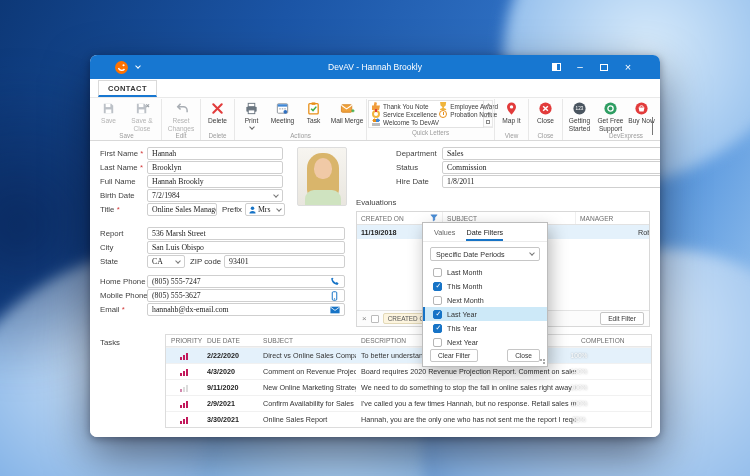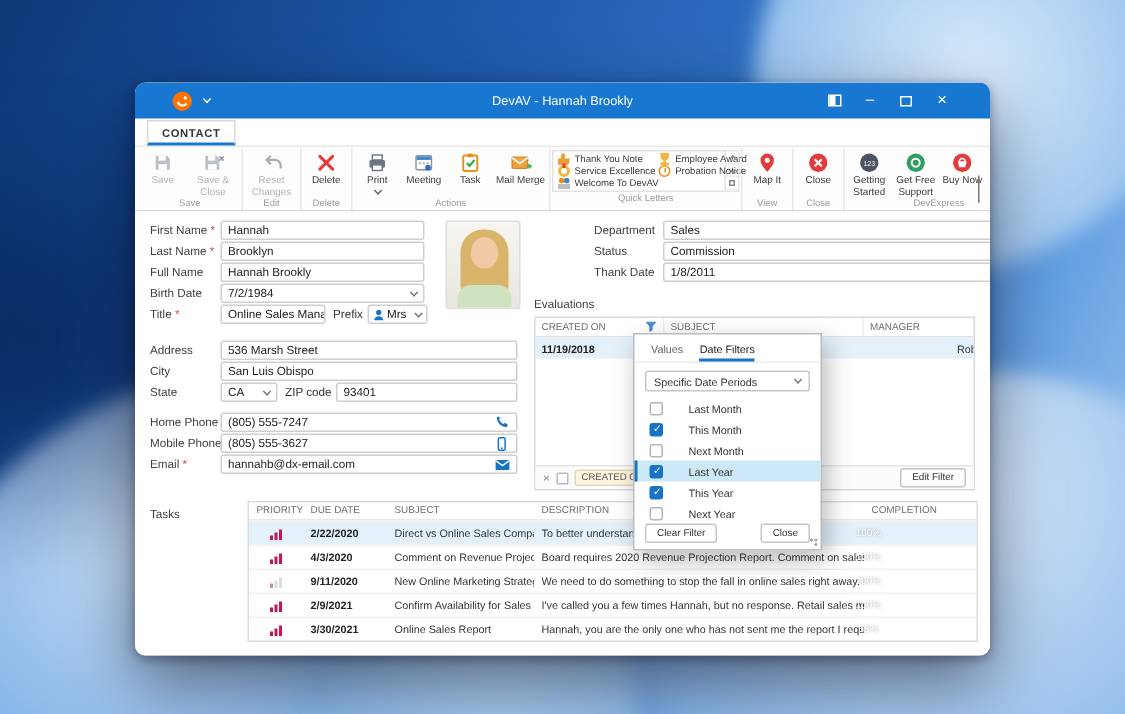--- a/index.html
+++ b/index.html
@@ -70,21 +70,21 @@
 
 .content{position:relative;height:296px;background:#fff;font-size:7.8px;color:#333;}
 .frow{position:absolute;display:flex;align-items:center;height:13px;}
 .frow.nm{left:10px;width:183px;}
 .frow.emp{left:266px;width:294px;margin-left:40px;}
 .frow.ad{left:10px;width:245px;}
 .flabel{width:47px;flex:0 0 47px;color:#3f3f3f;white-space:nowrap;}
 .emp .flabel{width:46px;flex:0 0 46px;}
 .req{color:#d23b3b;}
 .inp{height:13px;border:1px solid #cfcfcf;border-radius:2px;background:#fff;display:flex;align-items:center;
- padding:0 4px;color:#222;flex:1;min-width:0;white-space:nowrap;overflow:hidden;}
+ padding:0 4px;color:#222;flex:1;min-width:0;white-space:nowrap;overflow:hidden;font-family:Liberation Serif, serif;}
 .inp .chev{width:4px;height:4px;border-right:1px solid #777;border-bottom:1px solid #777;transform:rotate(45deg);
  margin-left:auto;flex:0 0 4px;margin-top:-2px;}
 .inp .ricn{margin-left:auto;flex:0 0 10px;display:flex;}
 .plabel{margin:0 3px 0 5px;white-space:nowrap;}
 .photo{position:absolute;left:207px;top:6px;width:50px;height:59px;border:1px solid #ddd;border-radius:2px;
  background:linear-gradient(#f7f5f0,#e9e6df);overflow:hidden;}
 .hair{position:absolute;left:9px;top:5px;width:32px;height:46px;background:#d9b56b;border-radius:15px 15px 9px 9px;}
 .face{position:absolute;left:16px;top:10px;width:18px;height:21px;background:#f0c9a6;border-radius:50% 50% 46% 46%;}
 .shirt{position:absolute;left:7px;bottom:-2px;width:36px;height:17px;background:#cfe3c0;border-radius:9px 9px 0 0;}
 
@@ -137,21 +137,21 @@
 .popup{position:absolute;left:332px;top:81px;width:126px;height:145px;background:#fff;border:1px solid #bcbcbc;
  box-shadow:3px 6px 16px rgba(0,0,0,.28);z-index:20;font-size:7.2px;}
 .ptabs{display:flex;gap:11px;padding:0 11px;height:19px;align-items:center;border-bottom:1px solid #ebebeb;}
 .ptab{color:#666;position:relative;height:100%;display:flex;align-items:center;}
 .ptab.active{color:#1a1a1a;}
 .ptab.active::after{content:"";position:absolute;left:0;right:0;bottom:0;height:2px;background:#1673c6;}
 .pcombo{margin:5px 7px 4px;height:14px;border:1px solid #c6c6c6;border-radius:2px;display:flex;align-items:center;
  padding:0 5px;color:#333;}
 .pcombo .chev{width:4px;height:4px;border-right:1px solid #777;border-bottom:1px solid #777;transform:rotate(45deg);
  margin-left:auto;margin-top:-2px;}
-.popt{height:14px;display:flex;align-items:center;gap:17px;padding-left:10px;position:relative;color:#333;}
+.popt{height:14px;display:flex;align-items:center;gap:5px;padding-left:10px;position:relative;color:#333;}
 .popt.focused{background:#cde9f8;}
 .popt.focused::before{content:"";position:absolute;left:0;top:0;bottom:0;width:2px;background:#1673c6;}
 .pcb{width:9px;height:9px;border:1px solid #b5b5b5;border-radius:2px;background:#fff;position:relative;flex:0 0 9px;}
 .pcb.checked{background:#1673c6;border-color:#1673c6;}
 .pcb.checked::after{content:"✓";color:#fff;font-size:7px;position:absolute;left:1.4px;top:-0.6px;}
 .pfoot{position:absolute;left:0;right:0;bottom:0;height:21px;display:flex;align-items:center;
  justify-content:space-between;padding:0 7px;}
 .pbtn{border:1px solid #c6c6c6;border-radius:2px;background:#fff;font-size:6.6px;padding:2px 7px;color:#333;}
 .grip{position:absolute;right:2px;bottom:2px;width:5px;height:5px;
  background:radial-gradient(circle at 1px 1px,#aaa 18%,transparent 20%),
@@ -466,21 +466,21 @@
           </span>
       </div>
       <div class="frow emp" style="top:20px">
         <span class="flabel">Status</span>
         <span class="inp">
             <span>Commission</span>
             <span class="chev"></span>
           </span>
       </div>
       <div class="frow emp" style="top:34px">
-        <span class="flabel">Thank Date</span>
+        <span class="flabel">Hire Date</span>
         <span class="inp">
             <span>1/8/2011</span>
             <span class="chev"></span>
           </span>
       </div>
 
       <div class="slabel" style="left:266px;top:57px">Evaluations</div>
       <div class="egrid">
         <div class="ehead">
           <span class="ehc c1">
@@ -500,21 +500,21 @@
         <div class="efilter">
           <span class="fx">×</span>
           <span class="fcb"></span>
           <span class="fchip">CREATED O</span>
           <span class="fchev"></span>
           <span class="editbtn">Edit Filter</span>
         </div>
       </div>
 
       <div class="frow ad" style="top:86px">
-        <span class="flabel">Address</span>
+        <span class="flabel">Report</span>
         <span class="inp">536 Marsh Street</span>
       </div>
       <div class="frow ad" style="top:100px">
         <span class="flabel">City</span>
         <span class="inp">San Luis Obispo</span>
       </div>
       <div class="frow ad" style="top:114px">
         <span class="flabel">State</span>
         <span class="inp" style="flex:0 0 38px">
             <span>CA</span>

